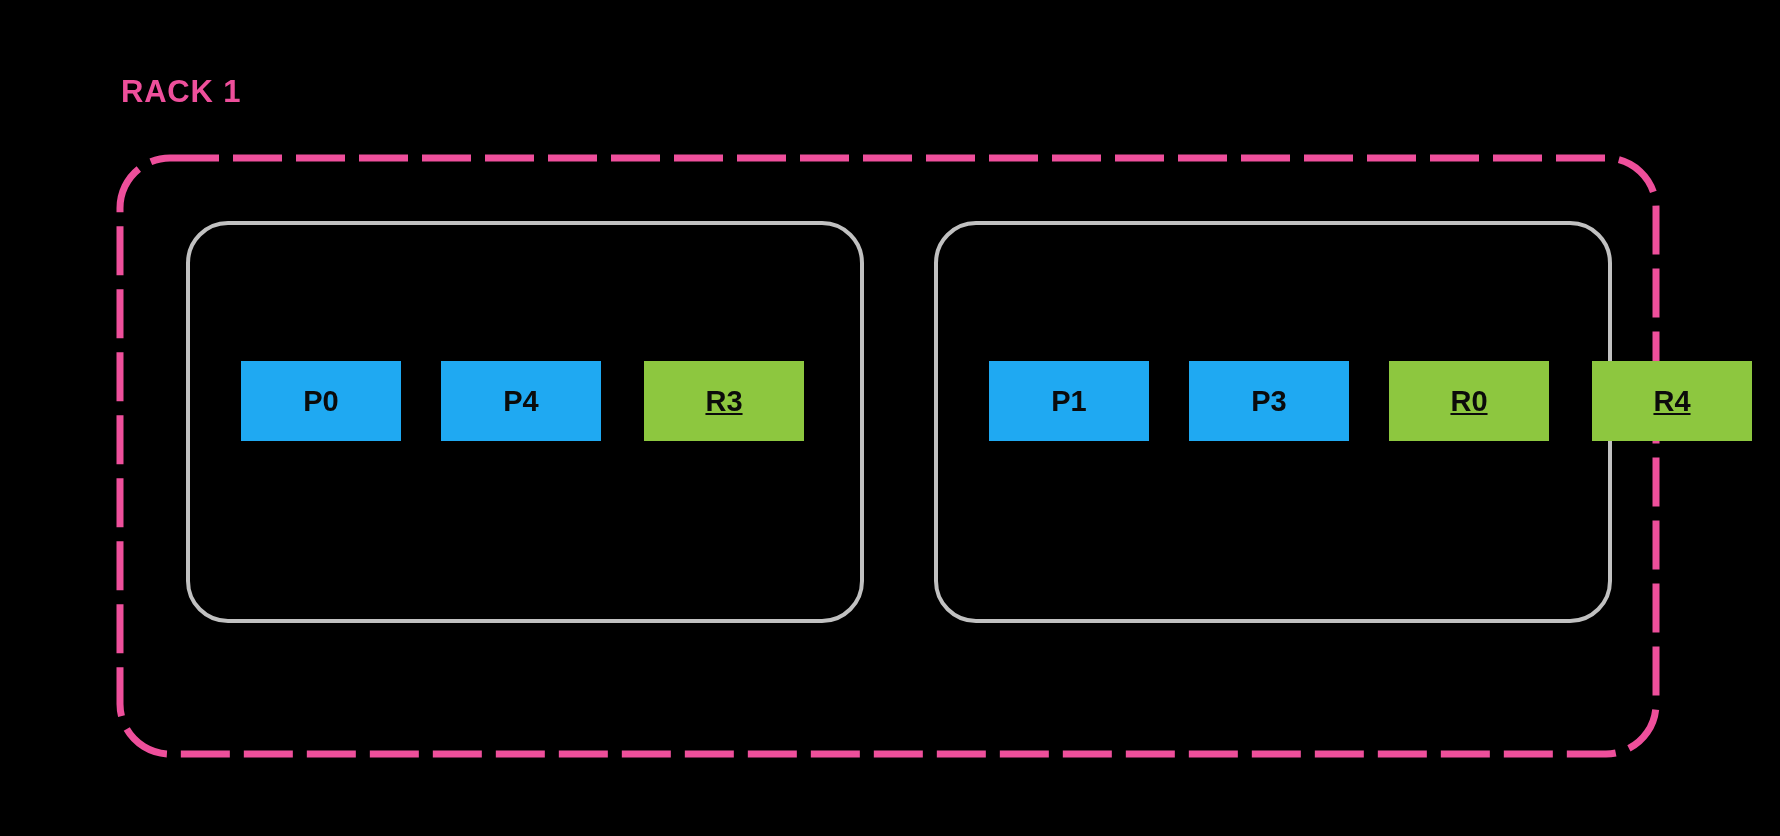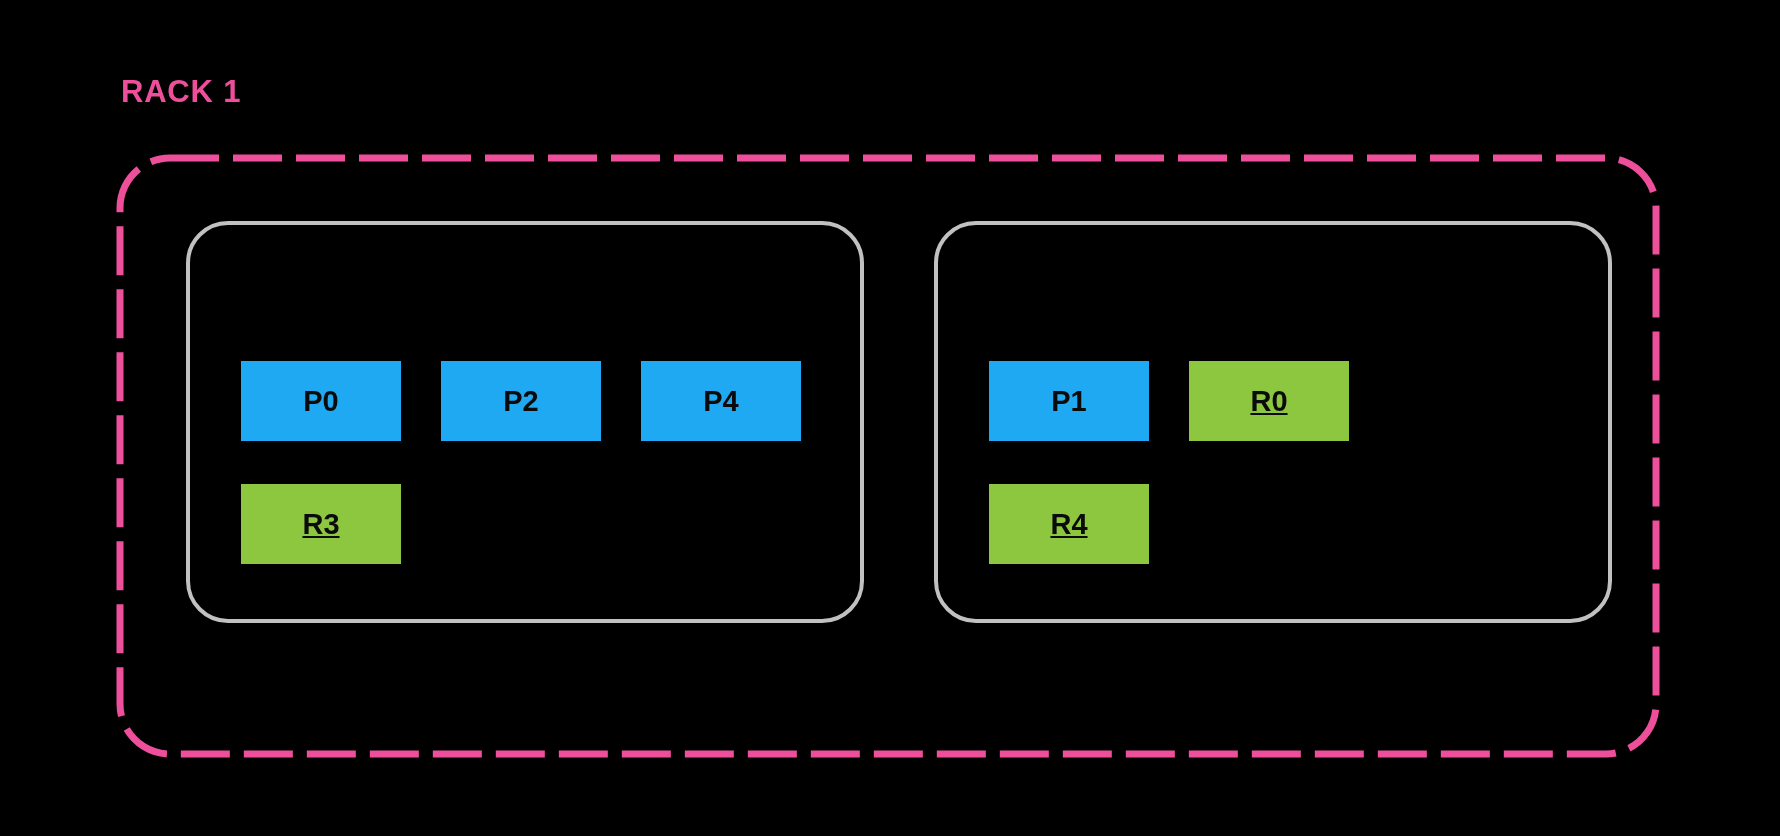--- a/index.html
+++ b/index.html
@@ -42,21 +42,21 @@
   .node {
     position: absolute;
     top: 221px;
     width: 678px;
     height: 402px;
     border: 4px solid var(--node-border, #c1c1c1);
     border-radius: 42px;
     box-sizing: border-box;
     padding: 136px 0 0 51px; 
     display: flex;
-    flex-direction: column;
+    flex-direction: row;
     gap: 43px;
     align-items: flex-start;
   }
   .node-1 { left: 186px; }
   .node-2 { left: 934px; }
   .chip-row {
     display: flex;
     gap: 40px;
   }
   .chip {
@@ -79,31 +79,31 @@
 
   <div class="rack-label">RACK 1</div>
 
   <svg class="rack-border" viewBox="0 0 1550 610" aria-hidden="true">
     <rect x="7" y="7" width="1536" height="596" rx="50" ry="50"></rect>
   </svg>
 
   <div class="node node-1">
       <div class="chip-row">
         <div class="chip chip--primary">P0</div>
-        <div class="chip chip--primary">P2</div>
         <div class="chip chip--primary">P4</div>
       </div>
       <div class="chip-row">
         <div class="chip chip--replica">R3</div>
       </div>
     </div>
 
   <div class="node node-2">
       <div class="chip-row">
         <div class="chip chip--primary">P1</div>
+        <div class="chip chip--primary">P3</div>
         <div class="chip chip--replica">R0</div>
       </div>
       <div class="chip-row">
         <div class="chip chip--replica">R4</div>
       </div>
     </div>
 
 </div>
 
 </body></html>

